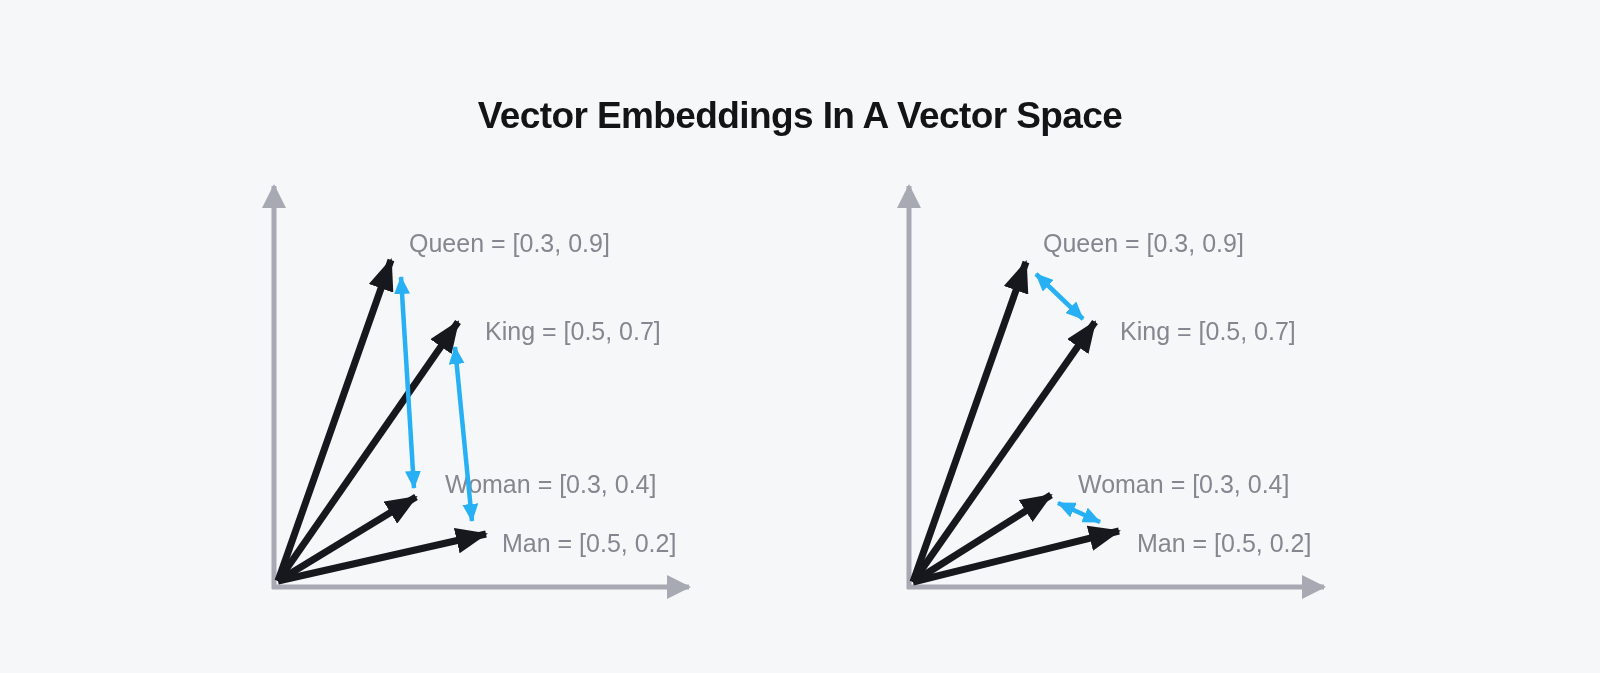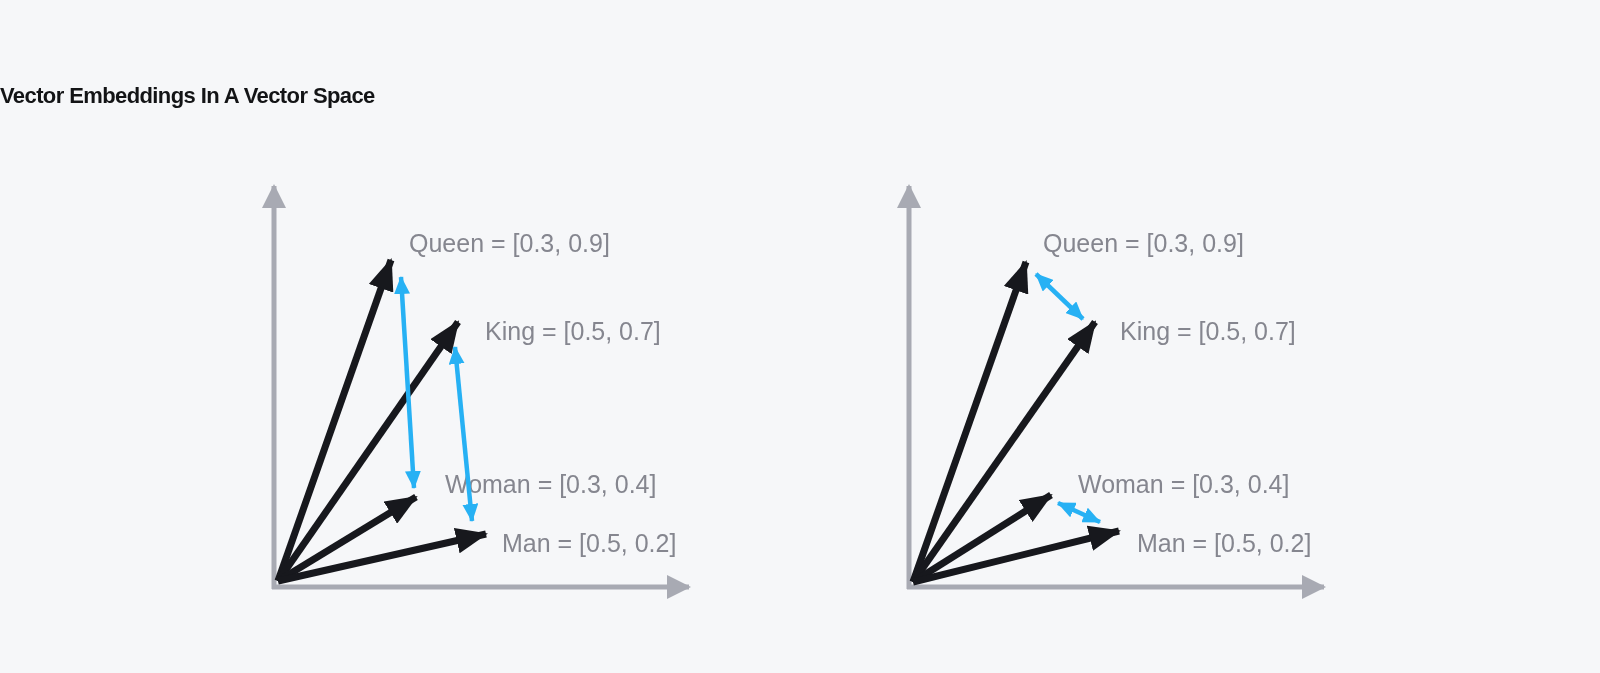--- a/index.html
+++ b/index.html
@@ -11,25 +11,25 @@
     height: 673px;
     background: var(--c-bg, #f6f7f9);
     overflow: hidden;
   }
 
   .title {
     position: absolute;
     top: 83px;
     left: 0;
     right: 0;
-    margin: 0;
-    text-align: left;
+    margin: 12px;
+    text-align: center;
     font-family: "Liberation Sans", sans-serif;
     font-weight: 700;
-    font-size: 22px;
+    font-size: 37px;
     letter-spacing: -0.6px;
     color: var(--c-title, #131416);
   }
 
   .scene {
     position: absolute;
     top: 0;
     left: 0;
     display: block;
   }

